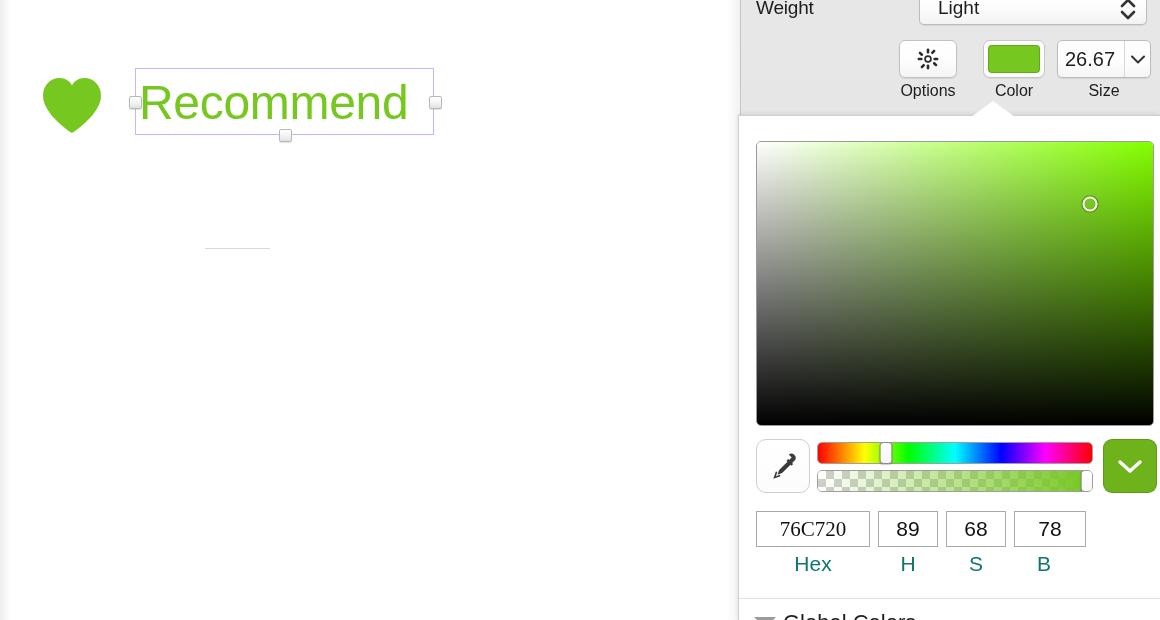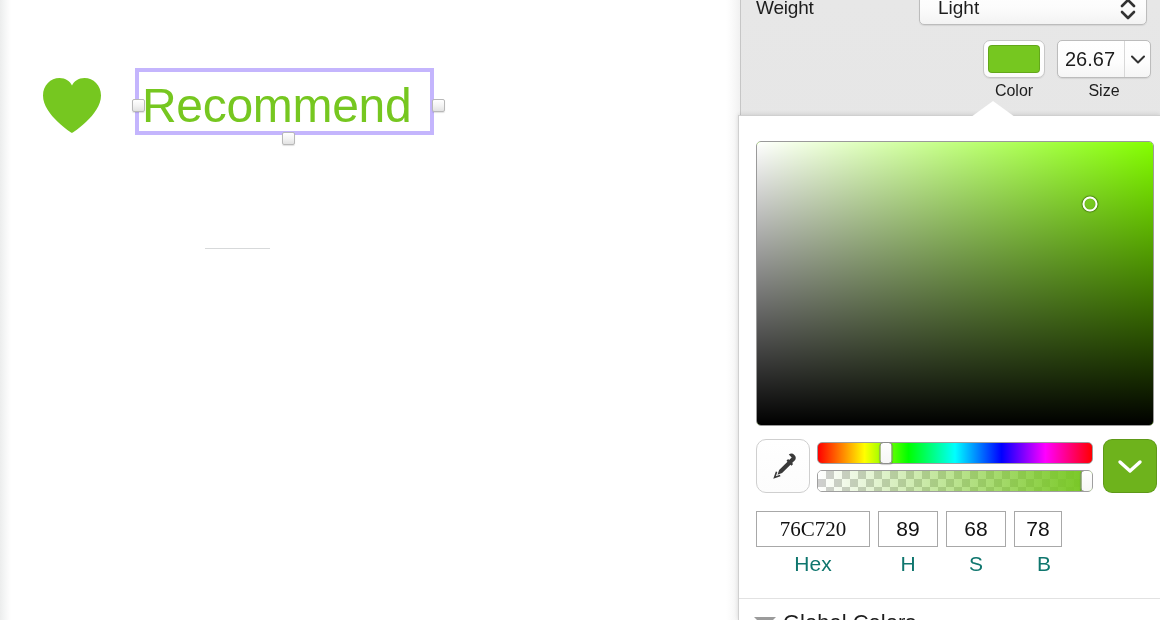--- a/index.html
+++ b/index.html
@@ -42,21 +42,21 @@
     position: absolute;
     left: 41px; top: 77px;
     width: 62px; height: 57px;
   }
 
   
   .text-selection {
     position: absolute;
     left: 135px; top: 68px;
     width: 299px; height: 67px;
-    border: 4px solid #c4b5fd;
+    border: 1px solid #c4b5fd;
     background: transparent;
   }
   .shape-text {
     position: absolute;
     left: 0; top: 0;
     width: 299px; height: 67px;
     line-height: 67px;
     font-family: "Liberation Sans", sans-serif;
     font-weight: 300;
     font-size: 48px;
@@ -371,20 +371,39 @@
         <span class="weight-select-value">Light</span>
         <svg class="weight-stepper" viewBox="0 0 22 28">
           <polyline points="5,11 11,5 17,11" fill="none" stroke="#333" stroke-width="2.6" stroke-linecap="round" stroke-linejoin="round"></polyline>
           <polyline points="5,17 11,23 17,17" fill="none" stroke="#333" stroke-width="2.6" stroke-linecap="round" stroke-linejoin="round"></polyline>
         </svg>
       </div>
     </div>
 
     <div class="tool-row">
 
+      <div class="tool-item" style="left:139px; top:0; width:96px;">
+        <div class="options-btn">
+          <svg width="24" height="24" viewBox="0 0 24 24">
+            <path fill="#2b2b2b" d="M12 8.2a3.8 3.8 0 100 7.6 3.8 3.8 0 000-7.6zm0 5.9a2.1 2.1 0 110-4.2 2.1 2.1 0 010 4.2z"></path>
+            <path fill="#2b2b2b" d="M20.6 12c0-.6-.06-1.1-.17-1.6l1.9-1.2-1.7-3-2.1.7a7.6 7.6 0 00-2.7-1.6L15.5 3h-3.4l-.4 2.3a7.6 7.6 0 00-2.7 1.6l-2.1-.7-1.7 3 1.9 1.2c-.1.5-.17 1-.17 1.6s.06 1.1.17 1.6l-1.9 1.2 1.7 3 2.1-.7a7.6 7.6 0 002.7 1.6l.4 2.3h3.4l.4-2.3a7.6 7.6 0 002.7-1.6l2.1.7 1.7-3-1.9-1.2c.11-.5.17-1 .17-1.6z" opacity="0.0"></path>
+            <g fill="#2b2b2b">
+              <rect x="10.7" y="1.6" width="2.6" height="5" rx="1.1"></rect>
+              <rect x="10.7" y="17.4" width="2.6" height="5" rx="1.1"></rect>
+              <rect x="1.6" y="10.7" width="5" height="2.6" rx="1.1"></rect>
+              <rect x="17.4" y="10.7" width="5" height="2.6" rx="1.1"></rect>
+              <rect x="3.6" y="4.3" width="2.6" height="5" rx="1.1" transform="rotate(-45 4.9 6.8)"></rect>
+              <rect x="17.8" y="14.7" width="2.6" height="5" rx="1.1" transform="rotate(-45 19.1 17.2)"></rect>
+              <rect x="4.3" y="17.8" width="5" height="2.6" rx="1.1" transform="rotate(-45 6.8 19.1)"></rect>
+              <rect x="14.7" y="3.6" width="5" height="2.6" rx="1.1" transform="rotate(-45 17.2 4.9)"></rect>
+            </g>
+          </svg>
+        </div>
+        <span class="tool-caption">Options</span>
+      </div>
 
       <div class="tool-item" style="left:225px; top:0; width:96px;">
         <div class="color-btn">
           <div class="color-btn-swatch" id="tool-swatch" style="background: rgb(118, 199, 32);"></div>
         </div>
         <span class="tool-caption">Color</span>
       </div>
 
       <div class="tool-item" style="left:308px; top:0; width:110px;">
         <div class="size-field">
@@ -443,21 +462,21 @@
         </div>
         <div class="field-group" style="left: 139px; top: 0px; width: 60px;">
           <div class="field-box" style="width: 60px;">89</div>
           <span class="field-label">H</span>
         </div>
         <div class="field-group" style="left: 207px; top: 0px; width: 60px;">
           <div class="field-box" style="width: 60px;">68</div>
           <span class="field-label">S</span>
         </div>
         <div class="field-group" style="left: 275px; top: 0px; width: 60px;">
-          <div class="field-box" style="width: 48px;">78</div>
+          <div class="field-box" style="width: 72px;">78</div>
           <span class="field-label">B</span>
         </div>
       </div>
 
     <div class="global-colors">
       <div class="disclosure-tri"></div>
       <span class="global-colors-label">Global Colors</span>
     </div>
   </div>
 

